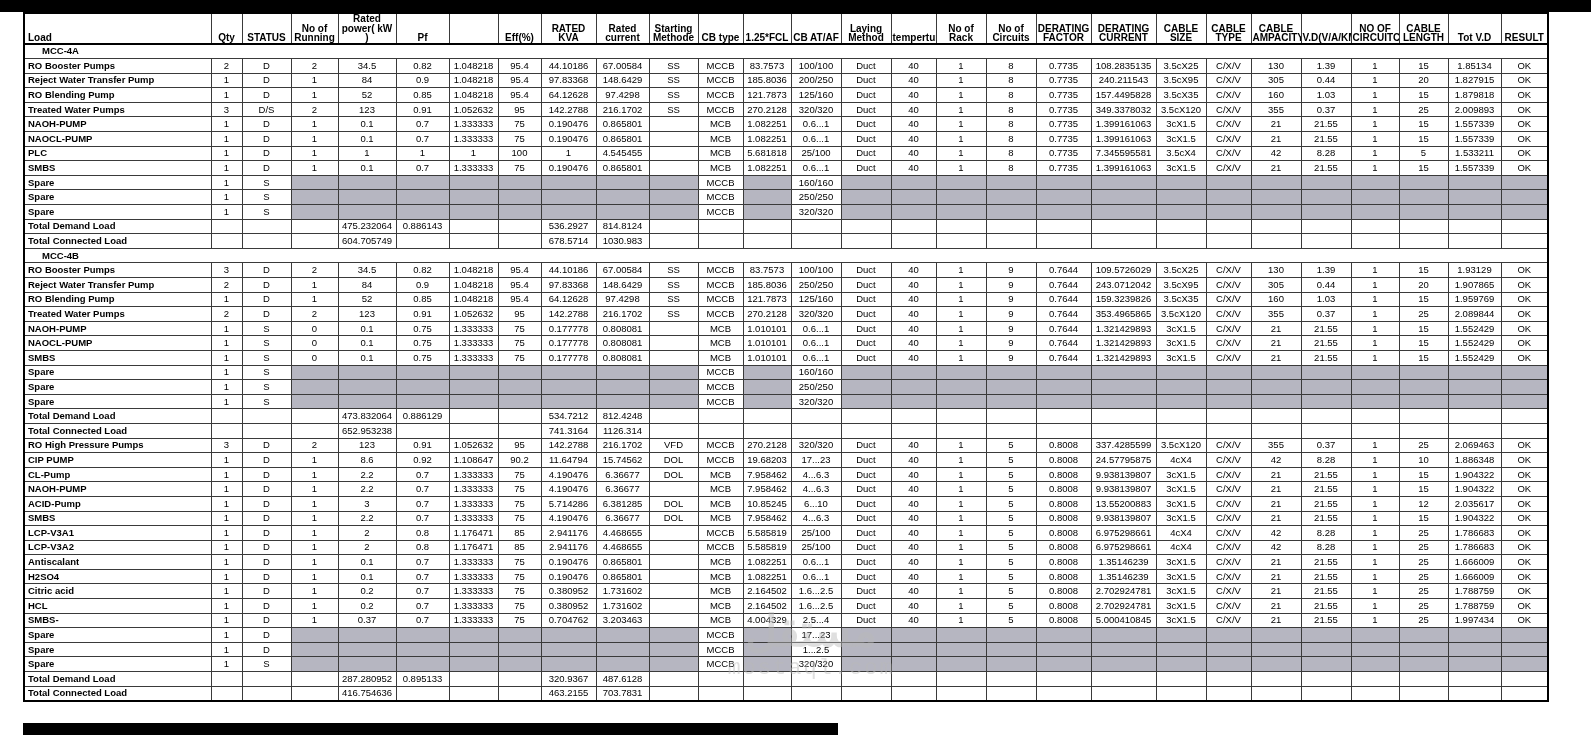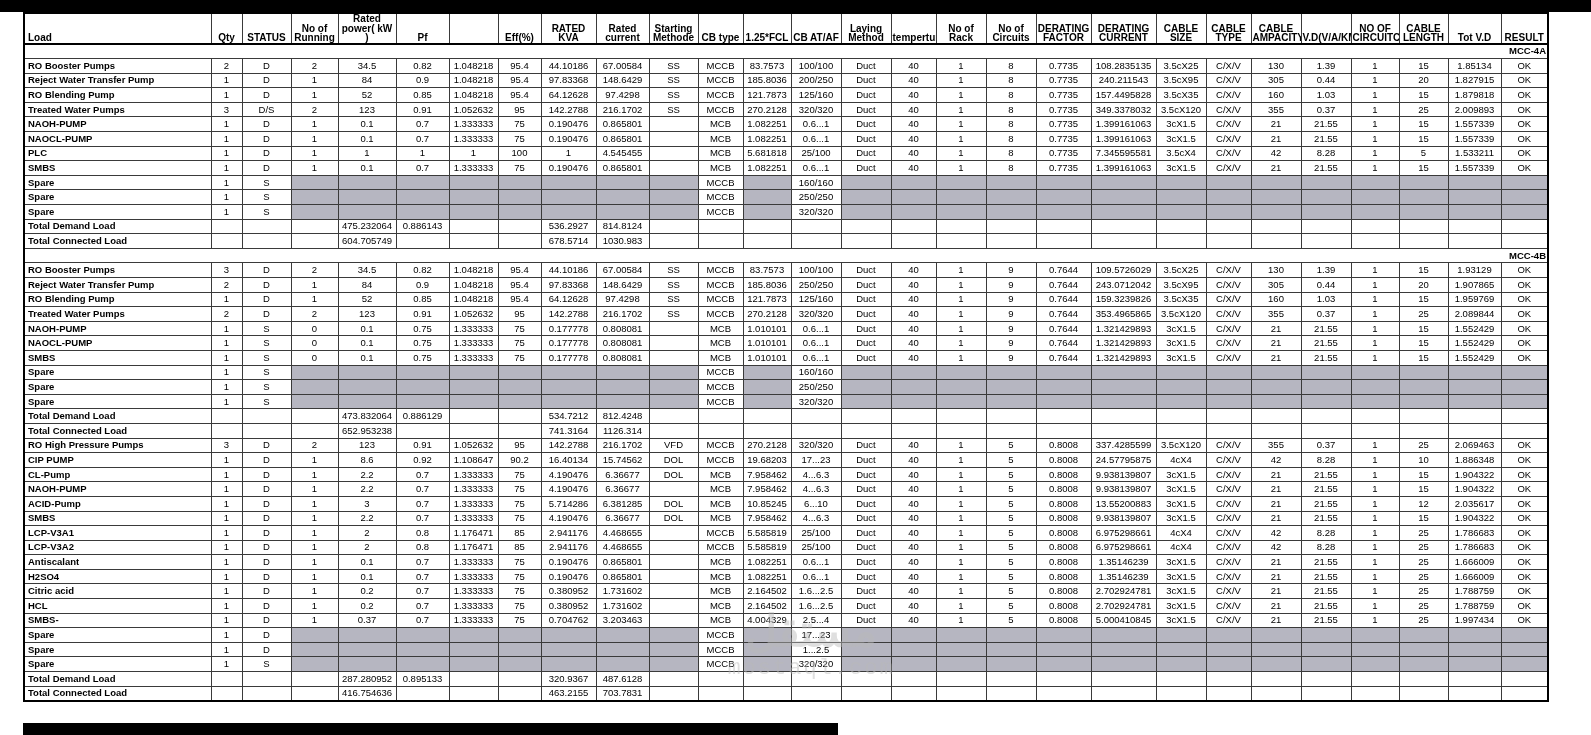--- a/index.html
+++ b/index.html
@@ -23,21 +23,21 @@
     font-size:10px;font-weight:bold;text-align:center;vertical-align:bottom;
     white-space:normal;line-height:9.5px;height:28px;background:#fff;
     border-bottom:2px solid #000;
   }
   th.item-h{text-align:left;padding-left:3px;}
   td{
     font-size:9.5px;height:13.6px;line-height:12px;text-align:center;
     white-space:nowrap;background:#fff;
   }
   td.item{text-align:left;padding-left:3px;font-weight:bold;}
-  tr.section td{font-weight:bold;text-align:right;padding-left:17px;}
+  tr.section td{font-weight:bold;text-align:left;padding-left:17px;}
   tr.total td.item{font-weight:bold;}
   td.gray{background:var(--spare-fill,#b6b6c1);}
   .watermark{
     position:absolute;left:631px;top:608px;width:360px;text-align:center;
     pointer-events:none;opacity:0.45;color:#b9b9b9;z-index:5;
   }
   .wm-logo{font-size:44px;line-height:46px;font-weight:bold;}
   .wm-text{font-size:22px;line-height:30px;letter-spacing:2px;font-family:Liberation Mono, monospace;}
 </style>
 </head>
@@ -897,21 +897,21 @@
       </tr>
       <tr class="data">
         <td class="item">CIP PUMP</td>
         <td>1</td>
         <td>D</td>
         <td>1</td>
         <td>8.6</td>
         <td>0.92</td>
         <td>1.108647</td>
         <td>90.2</td>
-        <td>16.40134</td>
+        <td>11.64794</td>
         <td>15.74562</td>
         <td>DOL</td>
         <td>MCCB</td>
         <td>19.68203</td>
         <td>17...23</td>
         <td>Duct</td>
         <td>40</td>
         <td>1</td>
         <td>5</td>
         <td>0.8008</td>

